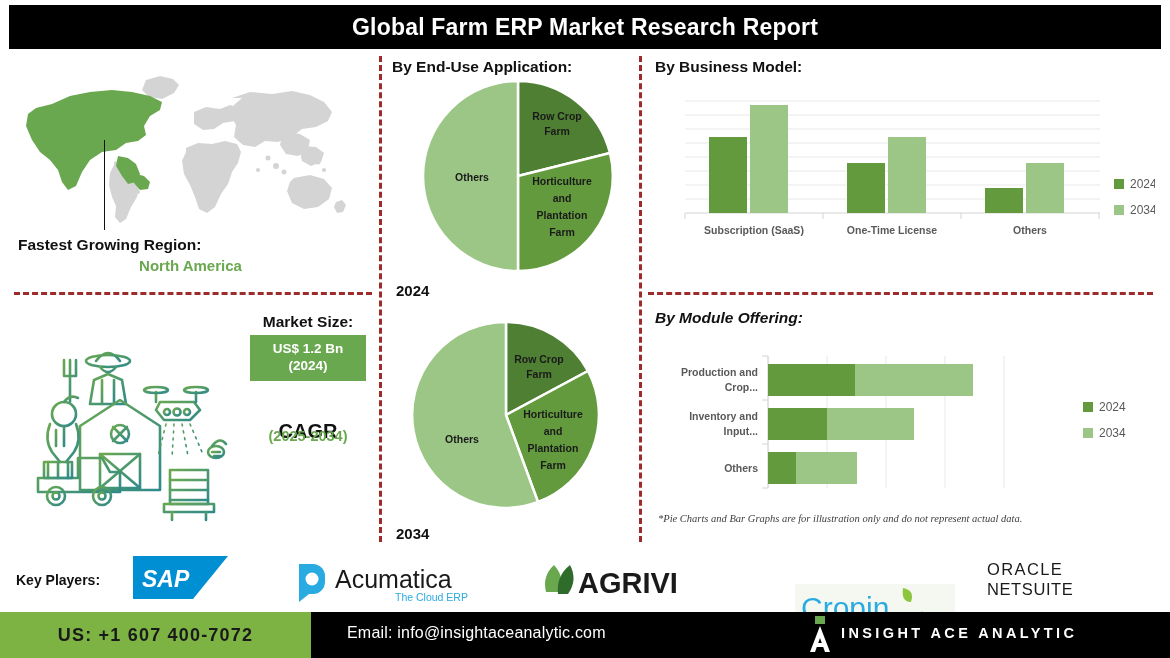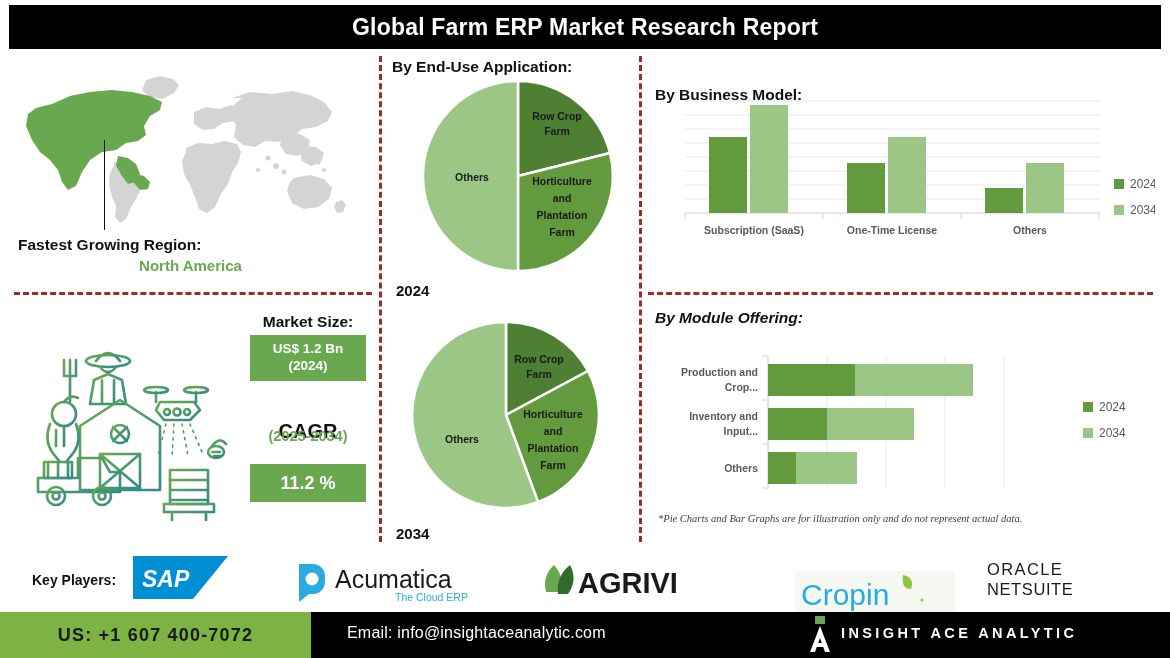--- a/index.html
+++ b/index.html
@@ -78,28 +78,28 @@
   .cat-lbl { font-size: 10.5px; font-weight:bold; fill:#595959; font-family:"Liberation Sans", sans-serif; }
   .legend-lbl { font-size: 12px; fill:#595959; font-family:"Liberation Sans", sans-serif; }
   .disclaimer {
     position:absolute; left: 658px; top: 513px; width: 470px;
     font-size: 10.5px; font-style: italic; color:#3d3d3d; font-family:"Liberation Serif", serif;
   }
 
   
   .logo-strip { position:absolute; left:0; top:548px; width:1170px; height:62px; background:#fff; }
   .key-players {
-    position:absolute; left: 32px; top: 572px; font-size: 14px; font-weight:bold; color:#111;
+    position:absolute; left: 16px; top: 572px; font-size: 14px; font-weight:bold; color:#111;
   }
   .logo { position:absolute; }
 
   .sap-box { left:133px; top:556px; width:95px; height:43px; }
   .acu { left:295px; top:558px; width:215px; height:45px; }
   .agrivi { left:540px; top:562px; width:205px; height:36px; }
-  .cropin { left:795px; top:571px; width:160px; height:44px; background:#f4f8f1; }
+  .cropin { left:795px; top:584px; width:160px; height:44px; background:#f4f8f1; }
   .netsuite { left:965px; top:558px; width:165px; height:42px; }
 
   
   .footer { position:absolute; left:0; top:612px; width:1170px; height:46px; }
   .footer-phone {
     position:absolute; left:0; top:0; width:311px; height:46px; background:#7cb342;
     display:flex; align-items:center; justify-content:center;
     color:#1a1a1a; font-size:18px; font-weight:bold; letter-spacing:1.2px;
   }
   .footer-rest {
@@ -234,23 +234,20 @@
 
   <div class="ms-title">Market Size:</div>
   <div class="green-box ms-box">
     <span>
       <span>US$ 1.2 Bn</span><br>
       <span>(2024)</span>
     </span>
   </div>
   <div class="cagr-title">CAGR</div>
   <div class="cagr-years">(2025-2034)</div>
-  <div class="green-box cagr-box">
-    <span>11.2 %</span>
-  </div>
 
   <div class="sec-title" style="left:392px; top:58px;">By End-Use Application:</div>
 
   <div class="pie-wrap" style="left:420px; top:78px; width:200px; height:196px;">
     <svg viewBox="0 0 200 196" width="200" height="196">
 
       <path d="M98 98 L98 3 A95 95 0 0 1 190 75 Z" fill="#4f7f33" stroke="#ffffff" stroke-width="2.5"></path>
 
       <path d="M98 98 L190 75 A95 95 0 0 1 98 193 Z" fill="#639a3e" stroke="#ffffff" stroke-width="2.5"></path>
 
@@ -278,21 +275,21 @@
       <text class="pie-lbl" x="133" y="60" text-anchor="middle">Farm</text>
       <text class="pie-lbl" x="147" y="100" text-anchor="middle">Horticulture</text>
       <text class="pie-lbl" x="147" y="117" text-anchor="middle">and</text>
       <text class="pie-lbl" x="147" y="134" text-anchor="middle">Plantation</text>
       <text class="pie-lbl" x="147" y="151" text-anchor="middle">Farm</text>
       <text class="pie-lbl" x="56" y="125" text-anchor="middle">Others</text>
     </svg>
   </div>
   <div class="pie-year" style="left:396px; top:525px;">2034</div>
 
-  <div class="sec-title" style="left:655px; top:58px;margin-top:28px;">By Business Model:</div>
+  <div class="sec-title" style="left:655px; top:58px;">By Business Model:</div>
 
   <div class="chart-box" style="left:655px; top:88px; width:500px; height:160px;">
     <svg viewBox="0 0 500 160" width="500" height="160">
 
       <g>
         <line class="gridline" x1="30" y1="13" x2="445" y2="13"></line>
         <line class="gridline" x1="30" y1="27" x2="445" y2="27"></line>
         <line class="gridline" x1="30" y1="41" x2="445" y2="41"></line>
         <line class="gridline" x1="30" y1="55" x2="445" y2="55"></line>
         <line class="gridline" x1="30" y1="69" x2="445" y2="69"></line>

